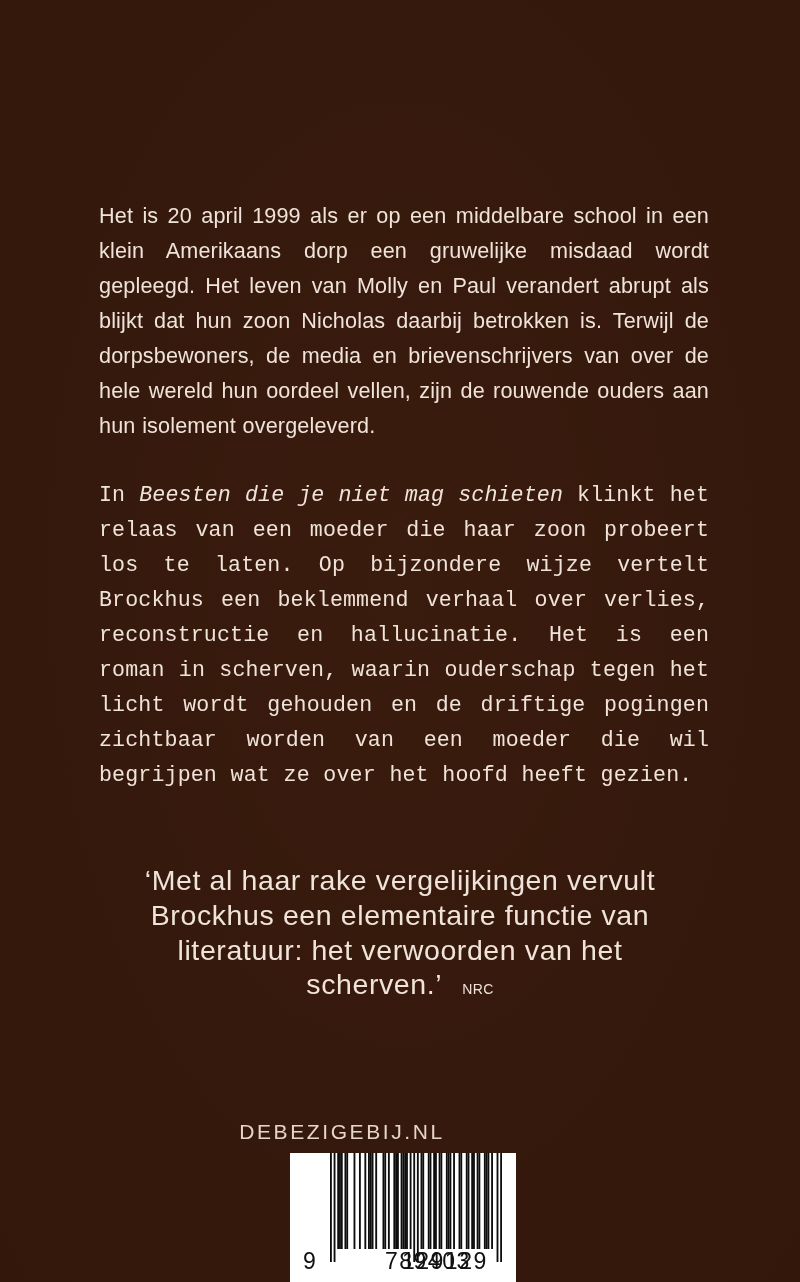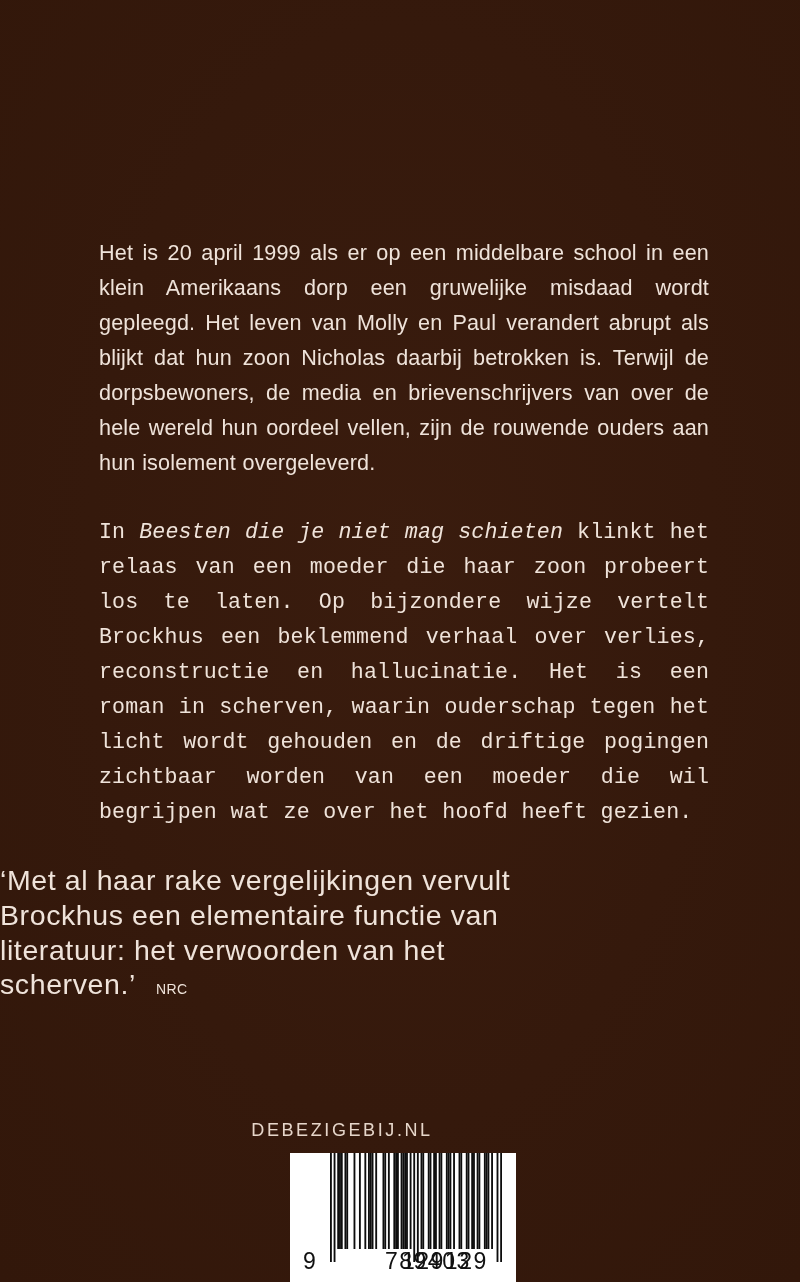--- a/index.html
+++ b/index.html
@@ -23,55 +23,54 @@
     position: absolute;
     left: 99px;
     top: 198px;
     width: 610px;
     color: #efe3da;
     font-size: 21.6px;
     line-height: 35px;
     text-align: justify;
     letter-spacing: 0.15px;
     word-spacing: 0.5px;
-    margin-top: 37px;
   }
   .blurb p {
     margin: 0 0 35px 0;
   }
   .blurb p:last-child { margin-bottom: 0; font-family: Liberation Mono, monospace; }
   .blurb em {
     font-style: italic;
   }
   .quote {
     position: absolute;
     left: 0;
     width: 800px;
     top: 863px;
-    text-align: left;
+    text-align: center;
     color: #efe3da;
     font-size: 28.5px;
     line-height: 34.8px;
     font-weight: normal;
     letter-spacing: 0.6px;
   }
   .quote .qline { display: block; }
   .quote .source {
     font-size: 14px;
     letter-spacing: 0.4px;
     margin-left: 20px;
   }
   .website {
     position: absolute;
     left: 0;
     width: 684px;
     top: 1120px;
     text-align: center;
     color: #e6d6ca;
-    font-size: 18px;
+    font-size: 21px;
     letter-spacing: 2.6px;
   }
   .barcode-box {
     position: absolute;
     left: 290px;
     top: 1153px;
     width: 226px;
     height: 129px;
     background: #ffffff;
   }

